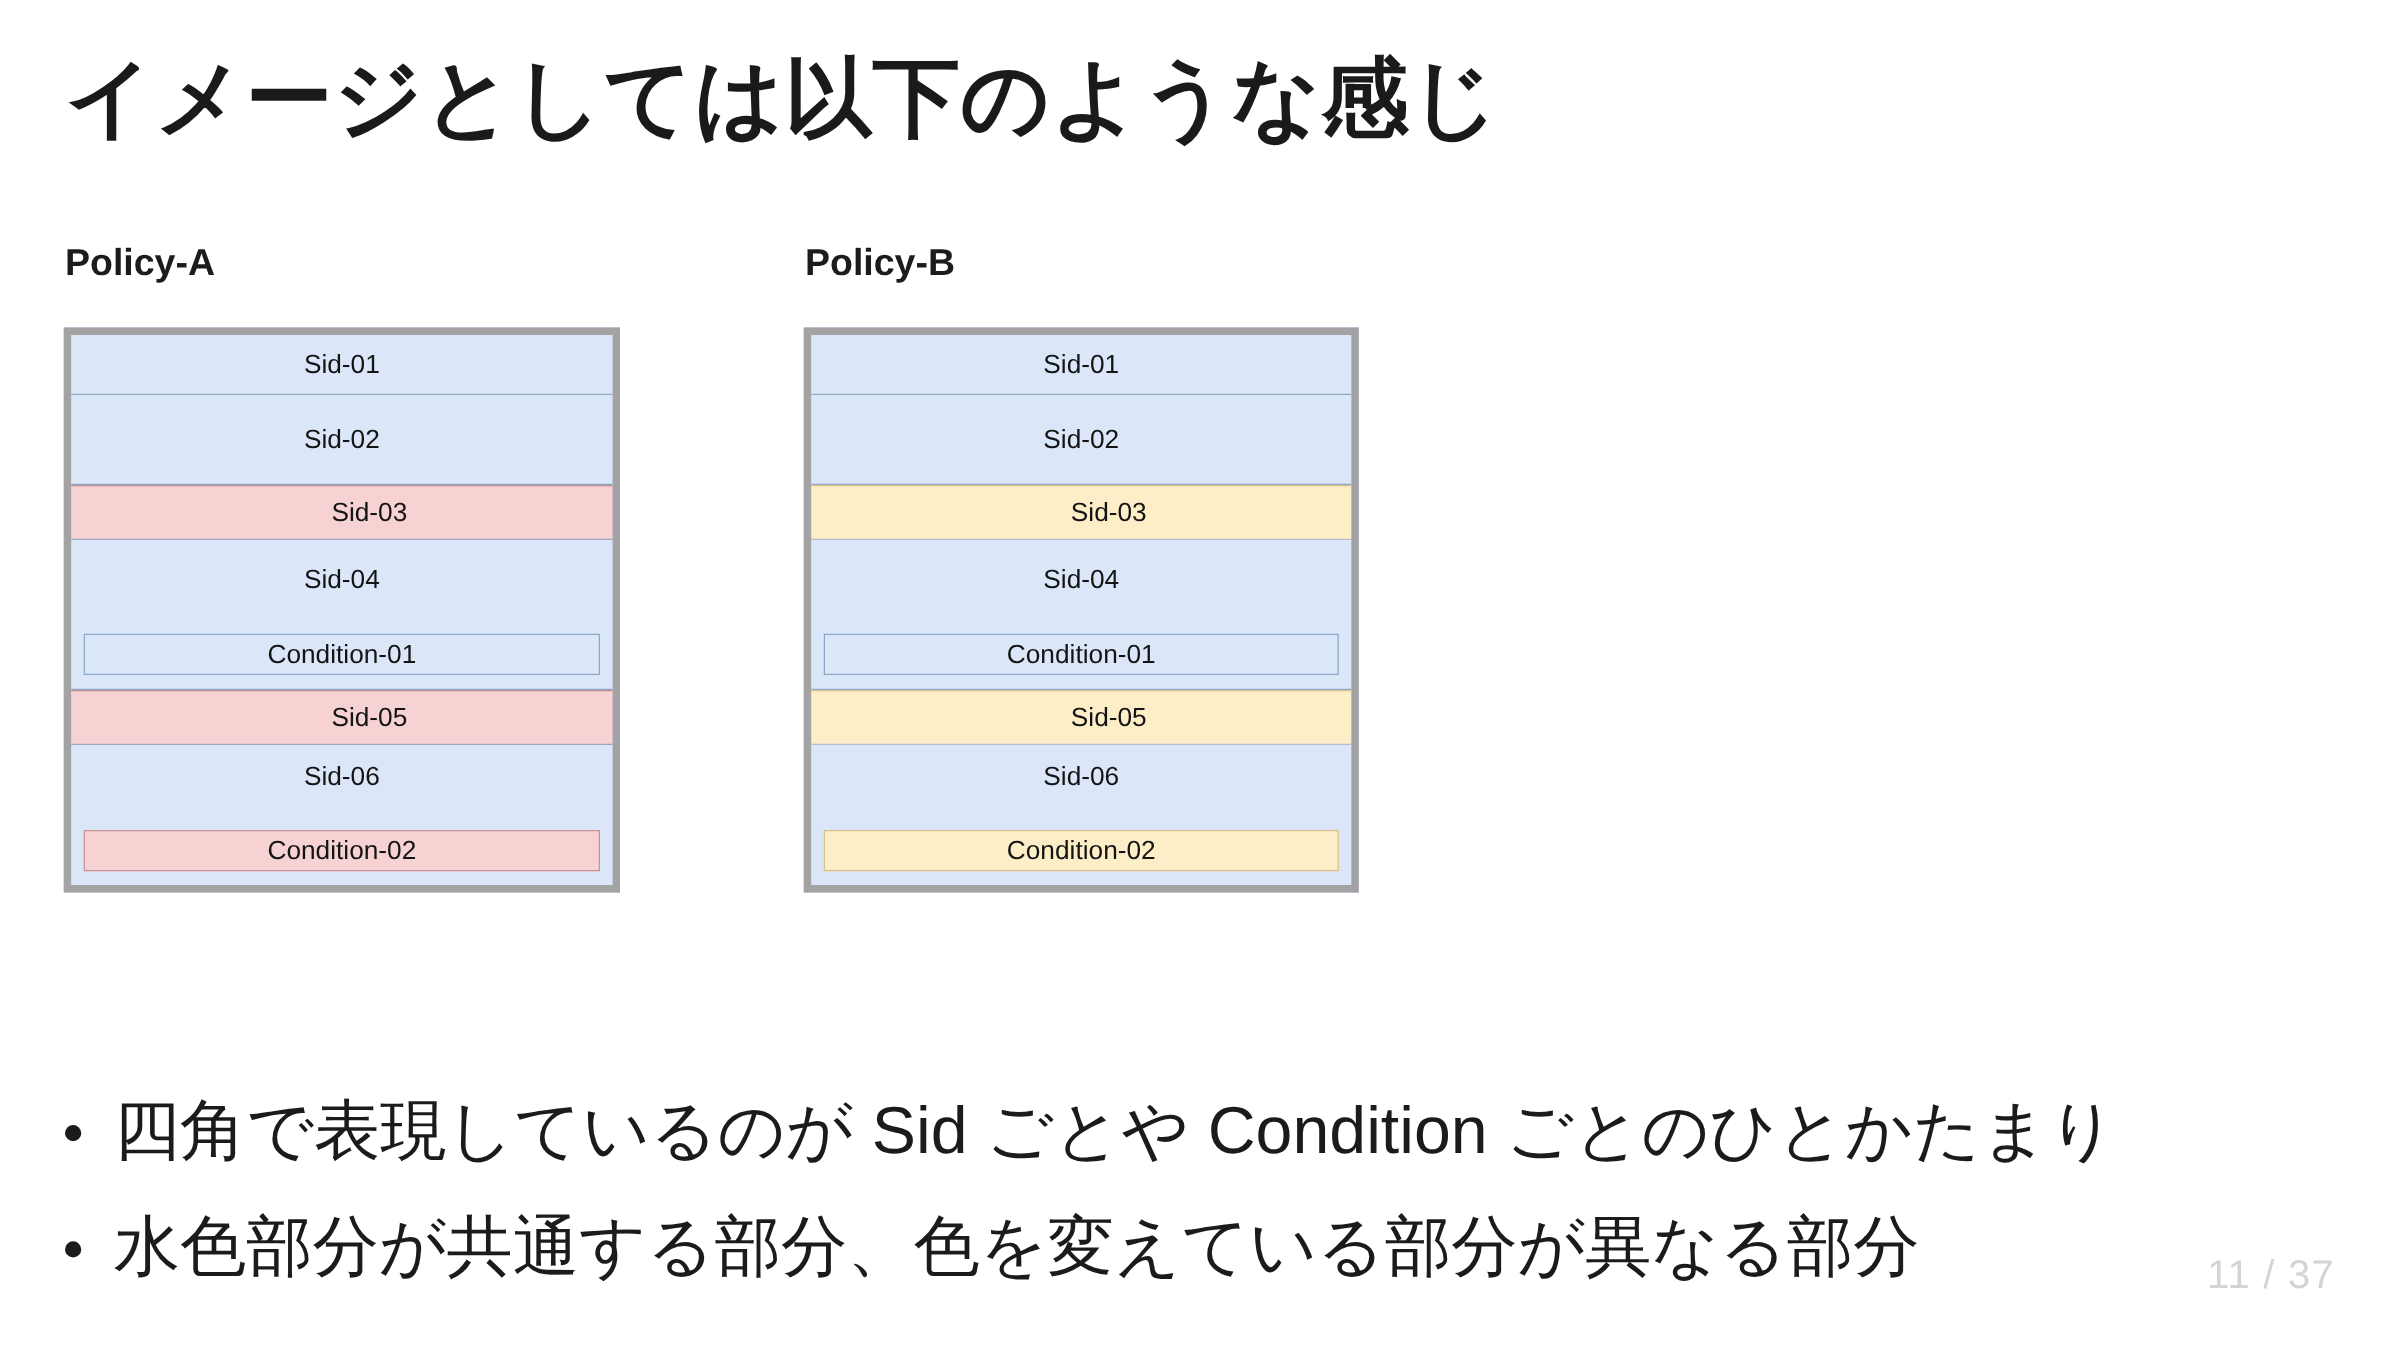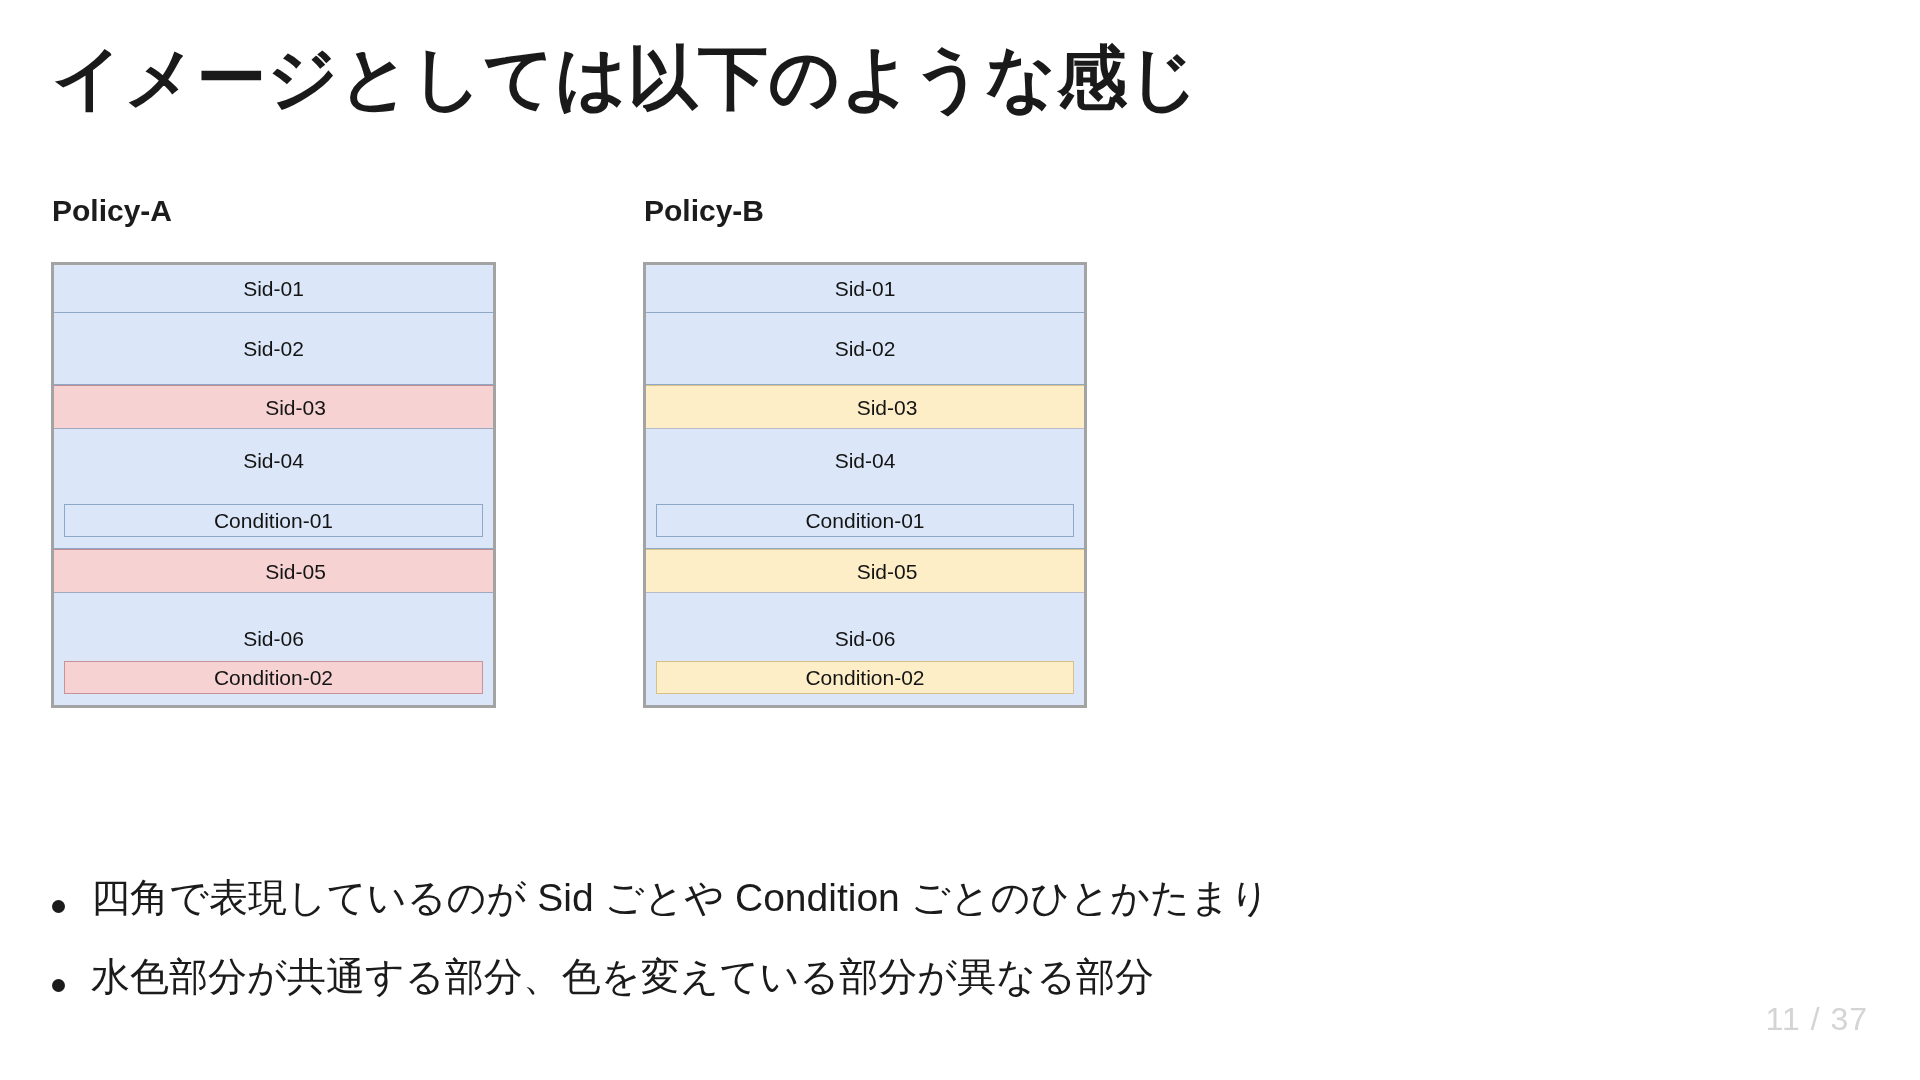--- a/index.html
+++ b/index.html
@@ -55,38 +55,38 @@
     font-size: 30px;
     font-weight: 700;
     color: #1c1c1c;
     line-height: 1;
     margin-bottom: 20px;
     padding-left: 1px;
     white-space: nowrap;
   }
 
   .policy-box {
-    border: 3px solid #a3a3a3;
+    border: 6px solid #a3a3a3;
     background: #c4b5fd;
     box-sizing: border-box;
     padding: 0;
     margin-top: 36px;
   }
 
   
   .sid-row {
     box-sizing: border-box;
     border-bottom: 1px solid #8fa8c6;
     position: relative;
     display: flex;
     flex-direction: column;
     justify-content: center;
     align-items: center;
   }
-  .sid-row:last-child { border-bottom: none; }
+  .sid-row:last-child { border-bottom: none; gap: 20px; }
 
   .sid-row.blue   { background: #dbe7f8; }
   .sid-row.red    { background: #f7d2d2; border-top: 1px solid #c08d92; border-bottom: 1px solid #a0a7c0; }
   .sid-row.yellow { background: #fdeec7; border-top: 1px solid #d9c48b; border-bottom: 1px solid #b9bcc8; }
 
   .sid-label {
     font-size: 21px;
     color: #141414;
     line-height: 1;
     text-align: center;
@@ -128,21 +128,21 @@
   
   .bullets {
     position: absolute;
     left: 52px;
     top: 878px;
     width: 1700px;
   }
   .bullet {
     display: flex;
     align-items: flex-start;
-    font-size: 39px;
+    font-size: 53px;
     line-height: 1.0;
     color: #1b1b1b;
     margin-bottom: 40px;
     white-space: nowrap;
   }
   .bullet-dot {
     flex: 0 0 auto;
     width: 13px;
     height: 13px;
     border-radius: 50%;

